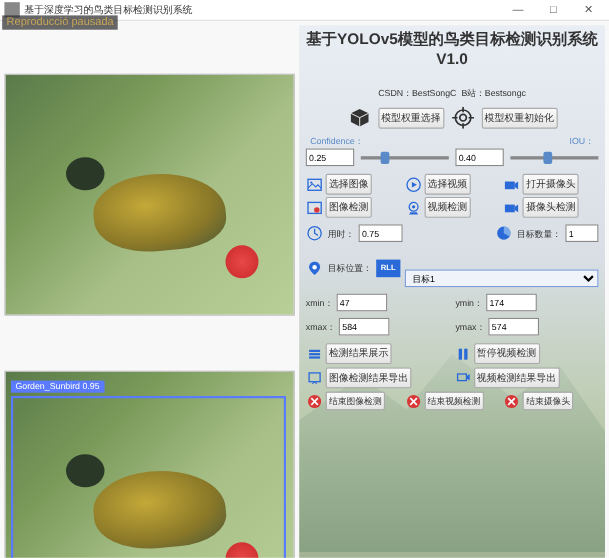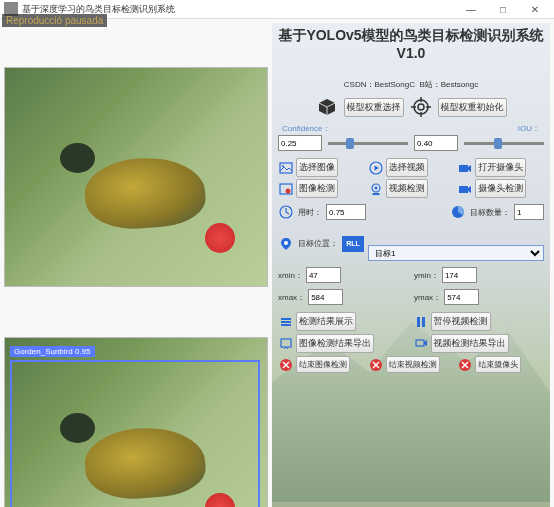--- a/index.html
+++ b/index.html
@@ -52,21 +52,21 @@
 .mini-icon.red { color: #d83838; }
 
 .info-row { display: flex; align-items: center; gap: 4px; margin-top: 3px; }
 .info-label { font-size: 8px; color: #333; }
 .combo { height: 16px; border: 1px solid #7a9ad8; background: #f0f4fa; font-size: 8px; padding: 0 2px; }
 .combo.wide { flex: 1; margin-top: 19px; }
 .rll-badge { width: 22px; height: 16px; background: #2a6ad8; color: #fff; font-size: 7px; display: flex; align-items: center; justify-content: center; font-weight: bold; }
 
 .coord-row { display: flex; gap: 6px; margin-top: 3px; align-items: center; }
 .coord-cell { display: flex; align-items: center; gap: 3px; flex: 1; }
-.coord-input { width: 35px; height: 16px; border: 1px solid #888; background: #fff; font-size: 8px; padding: 0 2px; }
+.coord-input { width: 46px; height: 16px; border: 1px solid #888; background: #fff; font-size: 8px; padding: 0 2px; }
 
 .footer-grid { display: flex; flex-direction: column; gap: 3px; margin-top: 4px; }
 
 .status { position: absolute; bottom: 4px; left: 8px; font-size: 8px; color: #333; z-index: 3; }
 .watermark-bottom { position: absolute; bottom: 0; left: 0; right: 0; font-size: 9px; color: #999; padding: 1px 6px; background: #fff; display: flex; z-index: 20; }
 .wm-left { flex: 1; }
 </style>
 </head>
 <body>
 

